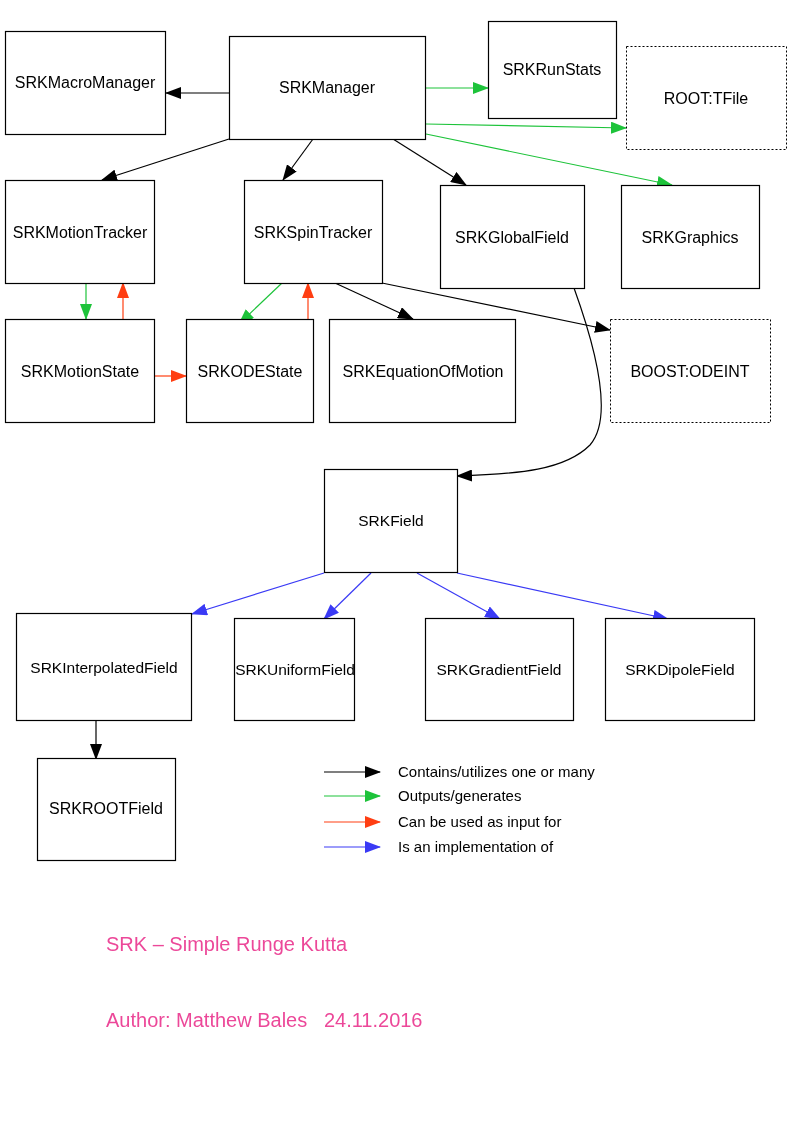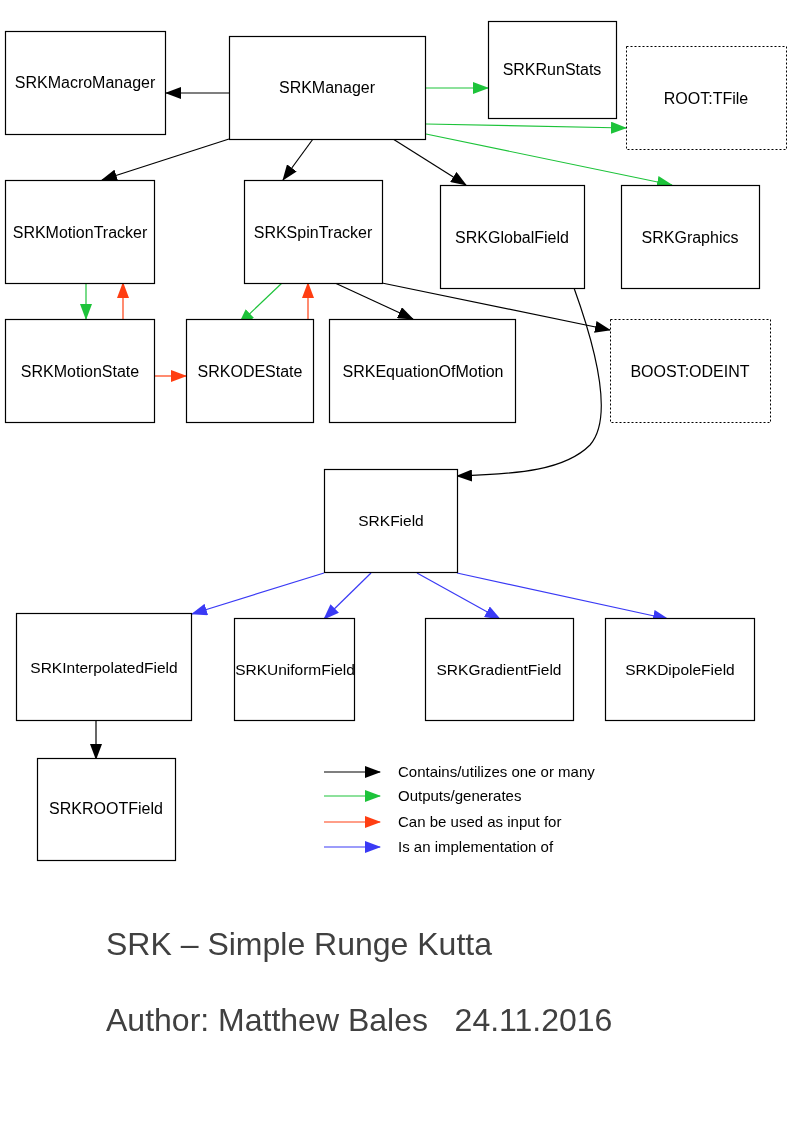--- a/index.html
+++ b/index.html
@@ -1,21 +1,21 @@
 <!DOCTYPE html>
 <html><head>
   <meta charset="utf-8">
   <style>
     html, body { margin: 0; padding: 0; background: #ffffff; }
     body { width: 794px; height: 1123px; position: relative; overflow: hidden; font-family: "Liberation Sans", sans-serif; }
     svg#diagram { position: absolute; left: 0; top: 0; }
     .node-label { font-family: "Liberation Sans", sans-serif; font-size: 16px; fill: #000; }
     .node-label.narrow { font-size: 15.5px; }
     .legend-label { font-family: "Liberation Sans", sans-serif; font-size: 15px; fill: #000; }
-    .footer { position: absolute; left: 106px; top: 930px; width: 640px; font-family: "Liberation Sans", sans-serif; font-size: 32px; line-height: 28px; color: #404040; }
+    .footer { position: absolute; left: 106px; top: 930px; width: 640px; font-family: "Liberation Sans", sans-serif; font-size: 20px; line-height: 28px; color: #ec4899; }
     .footer .title { margin-bottom: 28px; }
   </style>
 </head>
 <body>
 
 <svg id="diagram" width="794" height="900" viewBox="0 0 794 900" xmlns="http://www.w3.org/2000/svg">
   <defs>
     <marker id="ah-contains" markerWidth="16" markerHeight="12" refX="15" refY="6" orient="auto" markerUnits="userSpaceOnUse">
       <path d="M0,0 L16,6 L0,12 Z" fill="#000000"></path>
     </marker>

